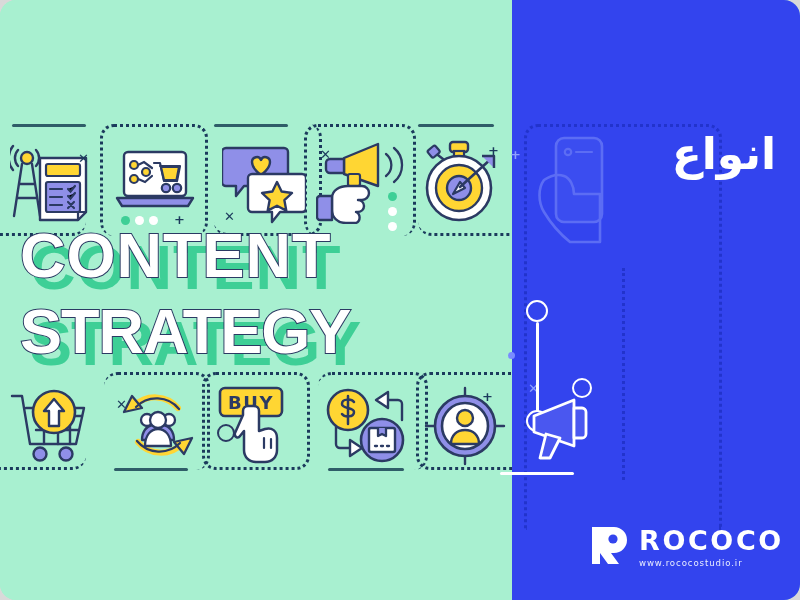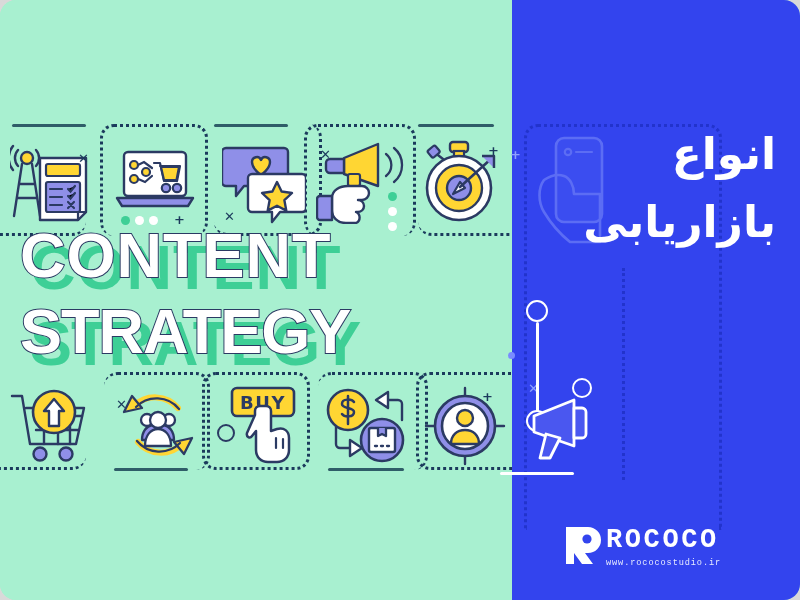--- a/index.html
+++ b/index.html
@@ -60,21 +60,21 @@
   }
 
   .url-mid{
     position:absolute;right:28px;top:448px;
     color:#ffffff;font-size:17px;letter-spacing:1.6px;
     font-family:"DejaVu Sans",sans-serif;
   }
 
   
   .logo{
-    position:absolute;left:563px;top:524px;display:flex;align-items:center;gap:1px;font-family:Liberation Mono, monospace;
+    position:absolute;left:589px;top:524px;display:flex;align-items:center;gap:8px;
   }
   .logo-text{display:flex;flex-direction:column;align-items:flex-start;}
   .logo-name{color:#fff;font-size:27px;font-weight:bold;letter-spacing:2.6px;line-height:1;}
   .logo-url{color:#e8ecff;font-size:8.6px;letter-spacing:0.9px;margin-top:4px;}
 
   
   .mark{position:absolute;color:#1b3a5c;font-size:13px;font-weight:bold;line-height:1;}
   .dot{position:absolute;border-radius:50%;}
   .ring{position:absolute;border-radius:50%;box-sizing:border-box;}
 
@@ -239,21 +239,21 @@
         </g>
         <path d="M24 52 c0-9 5-14 10-15 h12 c5 1 10 6 10 15 Z" fill="#8f8fe8" stroke="#2b3a63" stroke-width="2.3" stroke-linejoin="round"></path>
         <circle cx="29" cy="32" r="6" fill="#ffffff" stroke="#2b3a63" stroke-width="2.3"></circle>
         <circle cx="51" cy="32" r="6" fill="#ffffff" stroke="#2b3a63" stroke-width="2.3"></circle>
         <path d="M27 58 c0-11 6-17 13-17 s13 6 13 17 Z" fill="#ffffff" stroke="#2b3a63" stroke-width="2.3" stroke-linejoin="round"></path>
         <circle cx="40" cy="32" r="8" fill="#ffffff" stroke="#2b3a63" stroke-width="2.3"></circle>
       </svg>
     </div>
     <div class="mark" style="left:116px;top:398px;">✕</div>
 
-    <div class="icon" style="left:224px;top:384px;text-decoration:underline;">
+    <div class="icon" style="left:212px;top:384px;text-decoration:underline;">
       <svg width="82" height="80" viewBox="0 0 82 80">
         <rect x="8" y="4" width="62" height="28" rx="5" fill="#ffd633" stroke="#2b3a63" stroke-width="2.6"></rect>
         <text x="39" y="25" text-anchor="middle" font-family="DejaVu Sans, sans-serif" font-size="18" font-weight="bold" fill="#2b3a63" letter-spacing="1.5">BUY</text>
         <path d="M42 22 c3 0 5 2 5 5 v20 l6-2 c7-2 12 2 12 9 v12 c0 7-5 12-12 12 H44 c-7 0-12-5-12-12 V47 l-4 5 c-2 3-6 1-5-3 l8-18 V27 c0-3 2-5 5-5 Z" fill="#ffffff" stroke="#2b3a63" stroke-width="2.5" stroke-linejoin="round"></path>
         <path d="M52 54 v10 M59 55 v9" stroke="#2b3a63" stroke-width="2.2" stroke-linecap="round"></path>
       </svg>
     </div>
     <div class="ring" style="left:217px;top:424px;width:18px;height:18px;border:2.4px solid #2b3a63;"></div>
 
     <div class="icon" style="left:322px;top:386px;">
@@ -318,21 +318,20 @@
         <path d="M46 12 h8 a4 4 0 0 1 4 4 V38 a4 4 0 0 1 -4 4 h-8 Z" fill="#4a57f0" stroke="#ffffff" stroke-width="2.8" stroke-linejoin="round"></path>
         <path d="M18 38 L12 62 h10 l10-20 Z" fill="#4a57f0" stroke="#ffffff" stroke-width="2.8" stroke-linejoin="round"></path>
       </svg>
     </div>
     <div class="rule" style="left:-12px;top:472px;width:74px;height:2.6px;background:#ffffff;"></div>
 
     <div class="frame" style="left:110px;top:268px;width:0;height:212px;border-left:3px dotted #2233cc;"></div>
 
     <div class="fa-wrap">
       <div class="fa-line">انواع</div>
-      <div class="fa-line">بازاریابی</div>
     </div>
 
   </div>
 
   <div class="logo">
     <span>
       <svg width="42" height="42" viewBox="0 0 42 42">
         <path d="M3 3 H25 a13 13 0 0 1 0 26 h-3 l8 11 h-11 l-8 -11 V40 H3 Z" fill="#ffffff"></path>
         <circle cx="24" cy="15" r="4.6" fill="#3344ee"></circle>
       </svg>

